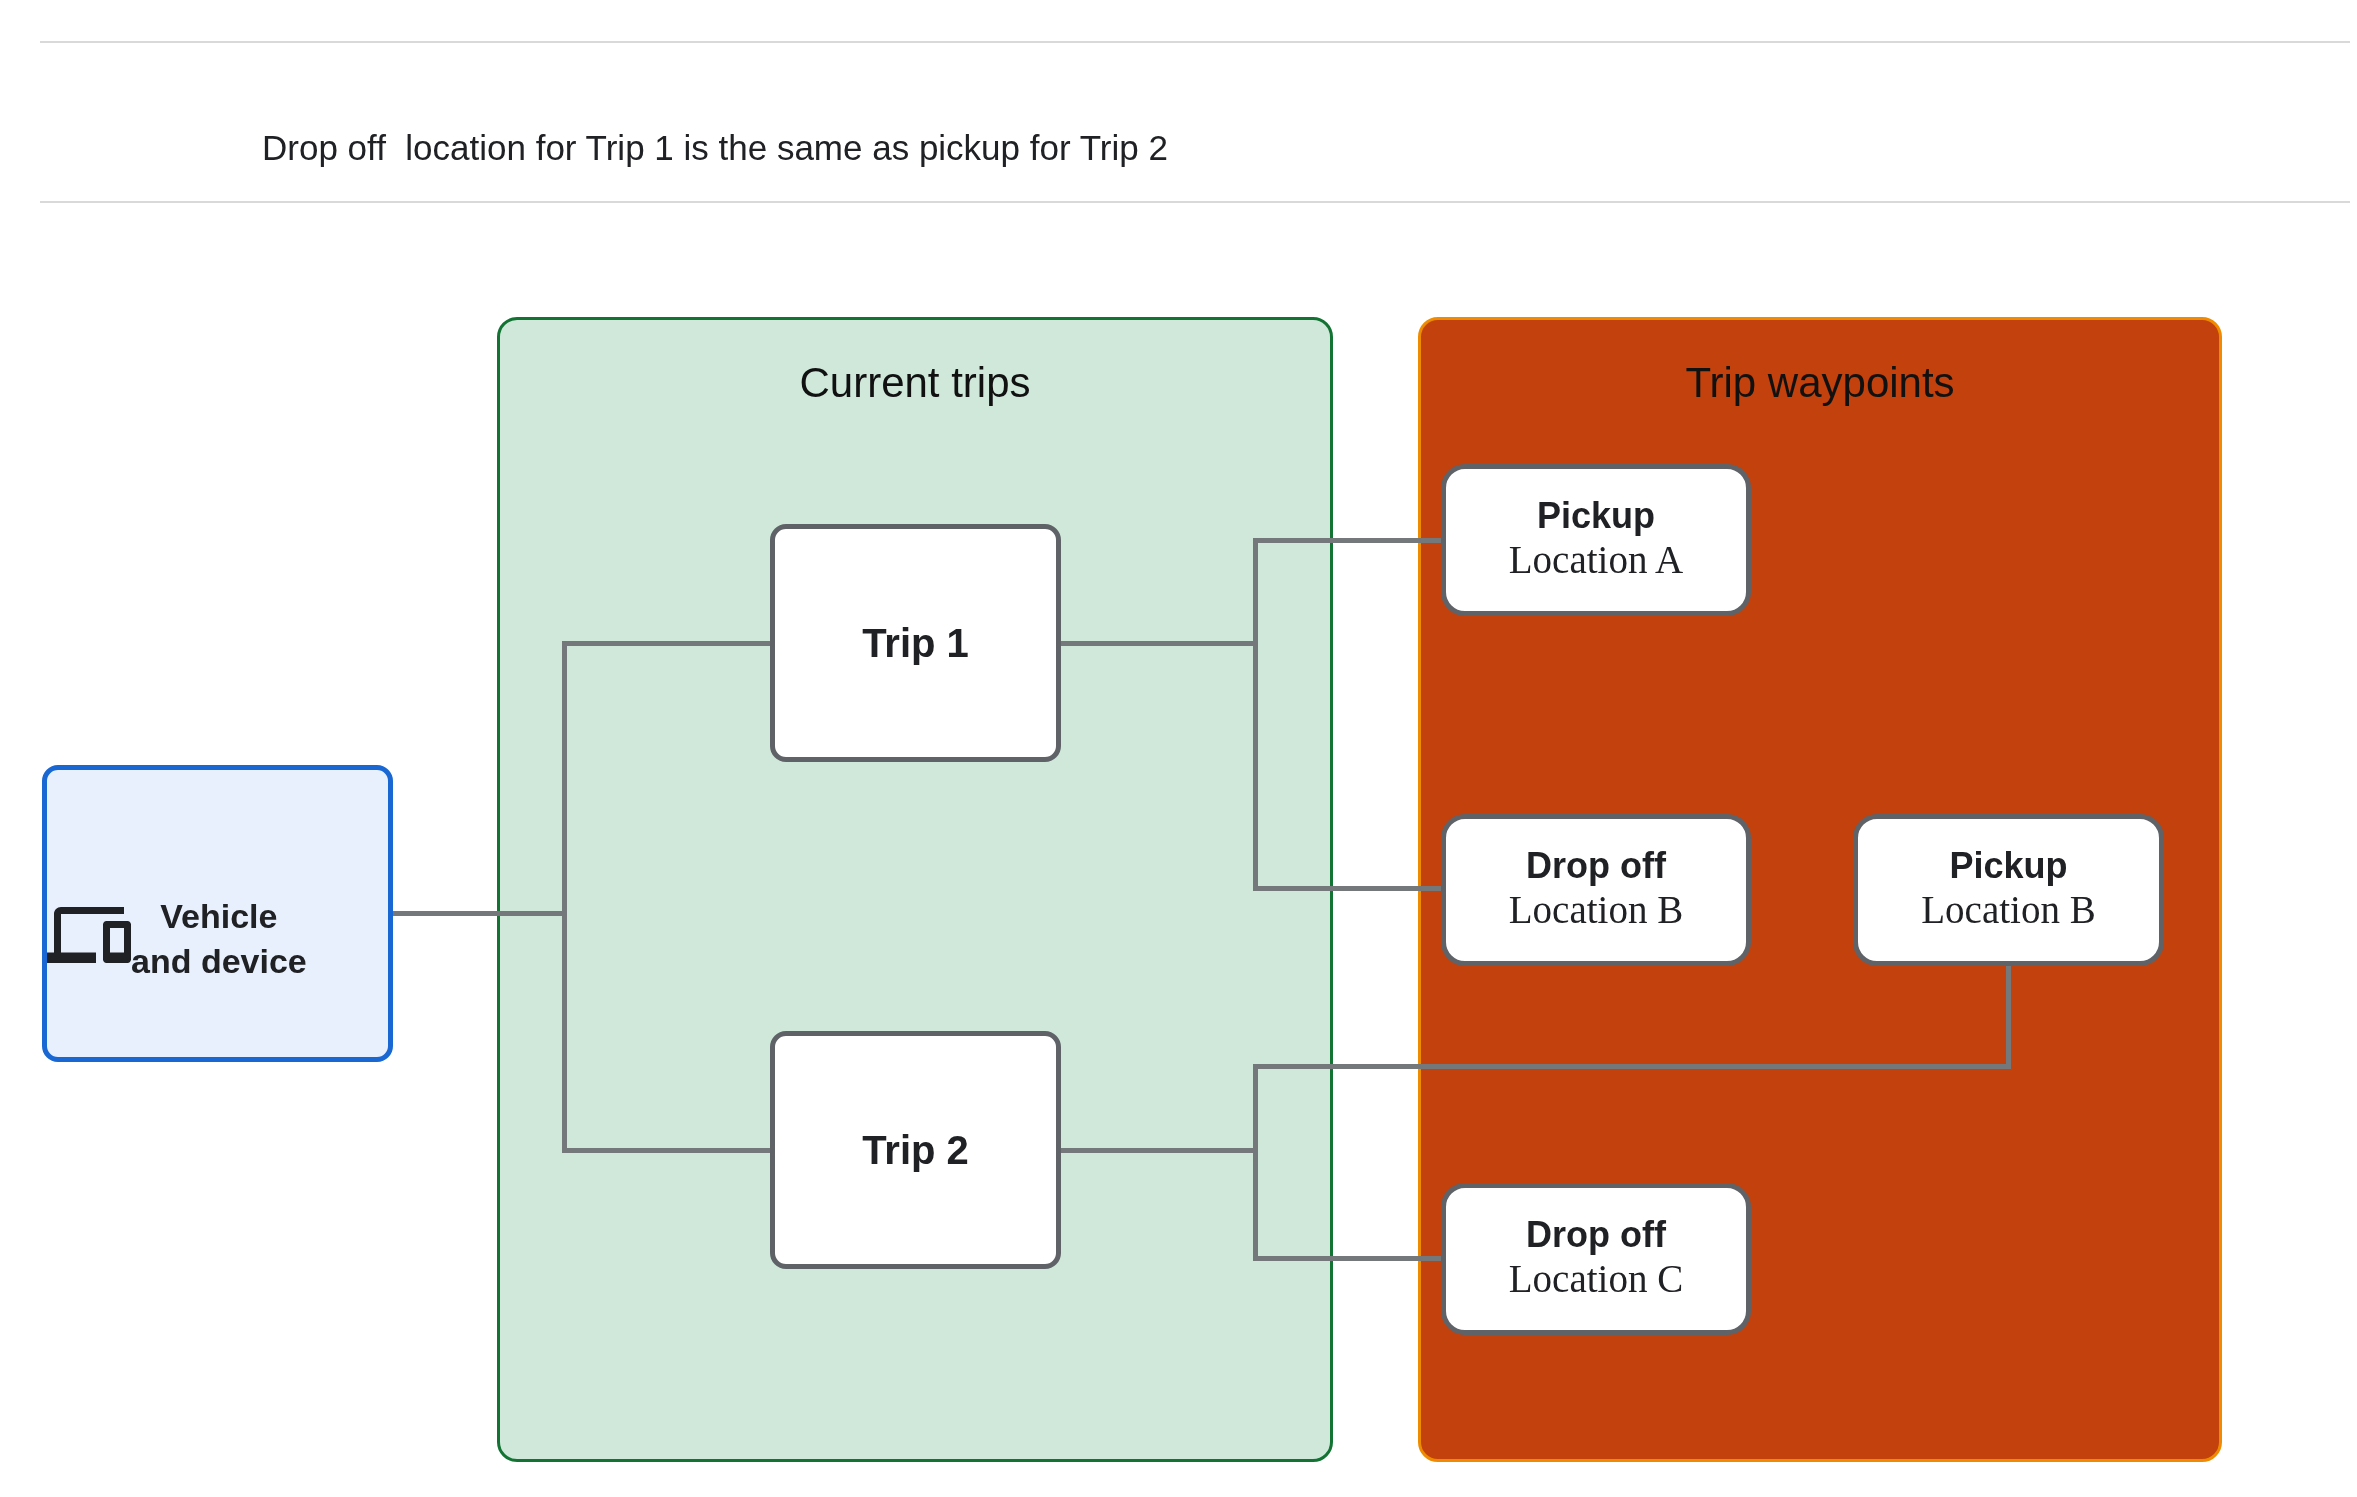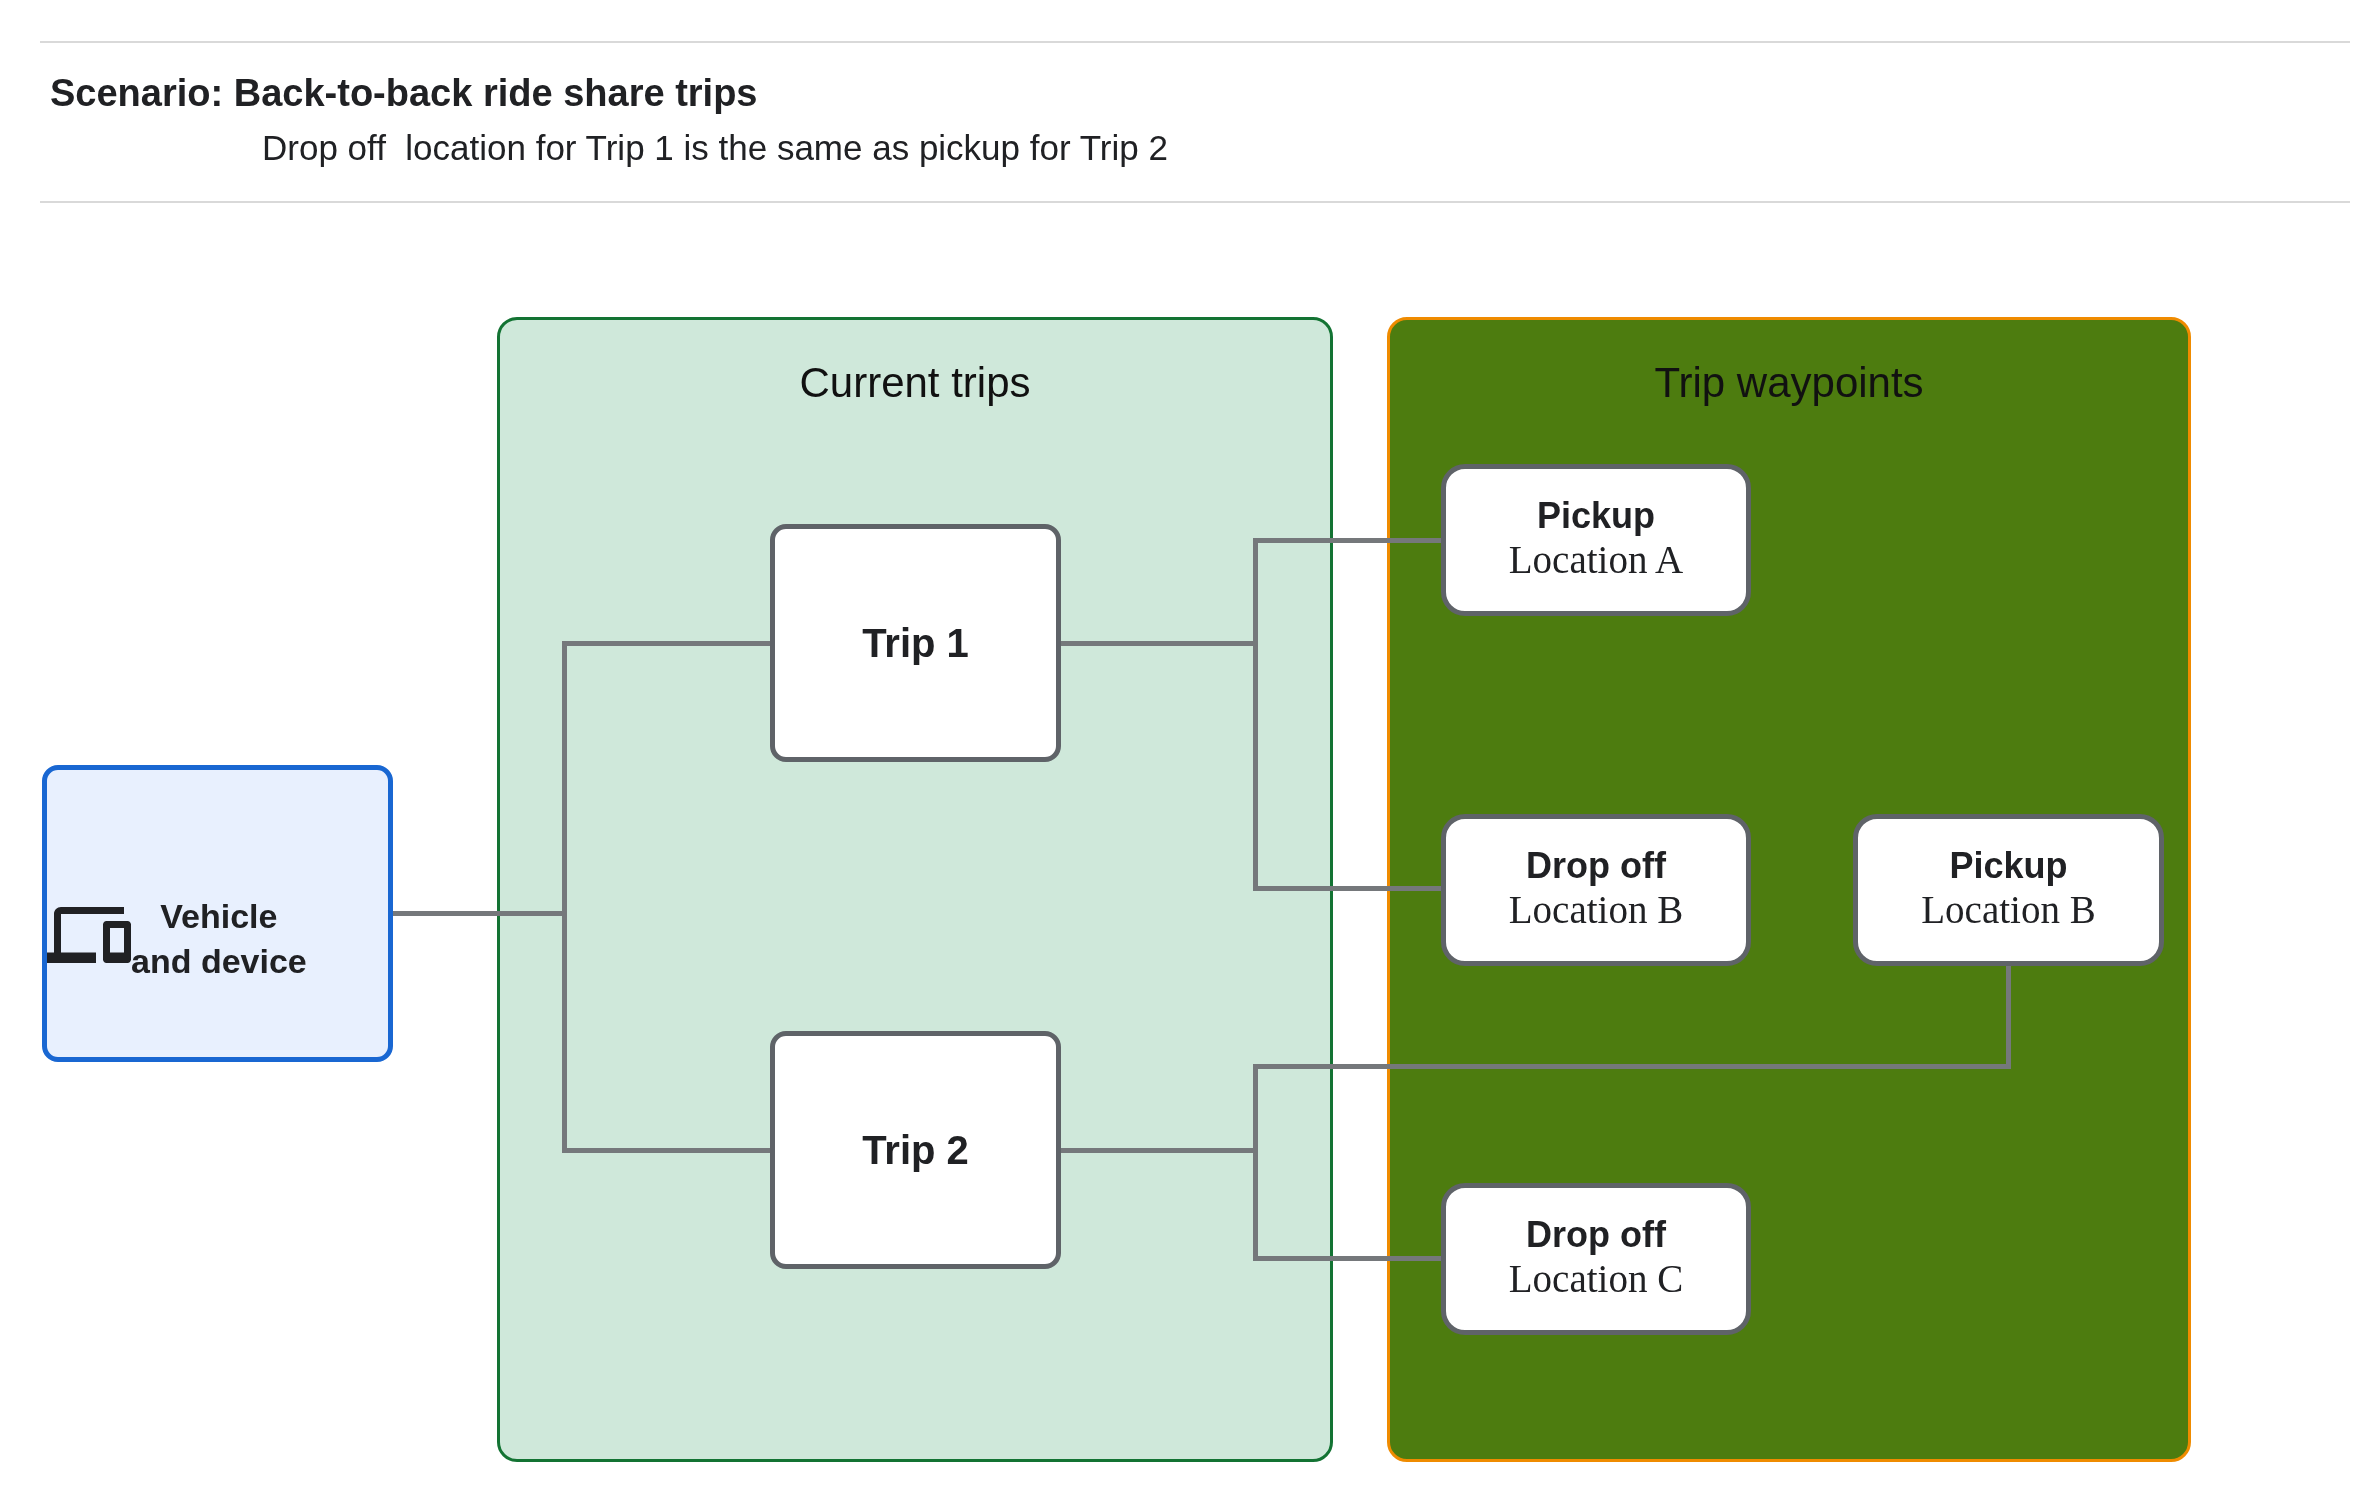--- a/index.html
+++ b/index.html
@@ -9,21 +9,21 @@
   }
   
   .rule{position:absolute;left:40px;width:2310px;height:2px;background:#d9d9d9;}
   .rule-top{top:41px;}
   .rule-bottom{top:201px;}
   .page-title{position:absolute;left:50px;top:70px;font-size:38px;font-weight:bold;line-height:46px;white-space:pre;}
   .page-subtitle{position:absolute;left:262px;top:126px;font-size:35px;font-weight:normal;line-height:44px;white-space:pre;}
   
   .panel{position:absolute;top:317px;height:1145px;border-radius:20px;box-sizing:border-box;z-index:1;}
   .panel-green{left:497px;width:836px;background:#cfe8da;border:3px solid #137333;}
-  .panel-orange{left:1387px;width:804px;background:#4d7c0f;border:3px solid #ef8b00;}
+  .panel-orange{left:1418px;width:804px;background:#c2410c;border:3px solid #ef8b00;}
   .panel-title{position:absolute;top:38px;left:0;width:100%;text-align:center;font-size:42px;line-height:50px;color:#111111;}
   
   .conn{position:absolute;background:#75787b;z-index:2;}
   .c1 {left:393px;top:911px;width:173px;height:5px;}
   .c2 {left:562px;top:641px;width:5px;height:512px;}
   .c3 {left:562px;top:641px;width:210px;height:5px;}
   .c4 {left:562px;top:1148px;width:210px;height:5px;}
   .c5 {left:1060px;top:641px;width:197px;height:5px;}
   .c6 {left:1253px;top:538px;width:5px;height:352px;}
   .c7 {left:1253px;top:538px;width:190px;height:5px;}
@@ -61,21 +61,20 @@
   .wp-c{left:1441px;top:1183px;}
   .wp-title{font-size:36px;font-weight:bold;line-height:46px;}
   .wp-sub{font-size:39px;font-weight:normal;line-height:42px;font-family:Liberation Serif, serif;}
 </style>
 </head>
 <body>
 
 <div class="canvas">
 
   <div class="rule rule-top"></div>
-  <div class="page-title">Scenario: Back-to-back ride share trips</div>
   <div class="page-subtitle">Drop off  location for Trip 1 is the same as pickup for Trip 2</div>
   <div class="rule rule-bottom"></div>
 
   <div class="panel panel-green">
     <div class="panel-title">Current trips</div>
   </div>
   <div class="panel panel-orange">
     <div class="panel-title">Trip waypoints</div>
   </div>
 

